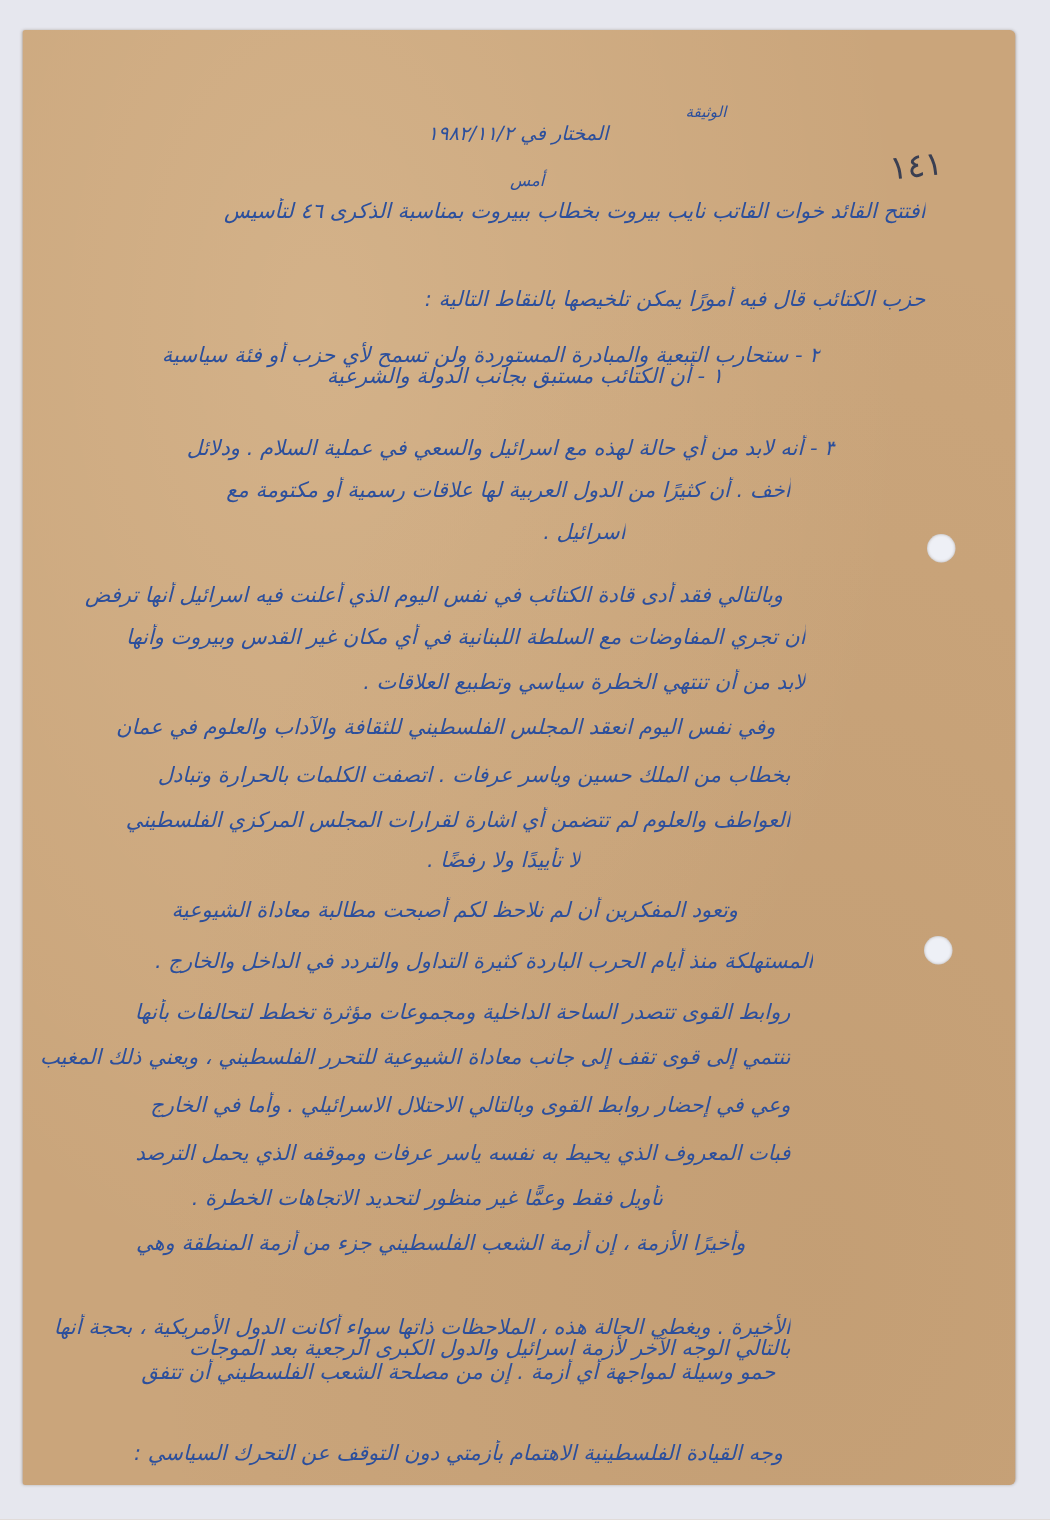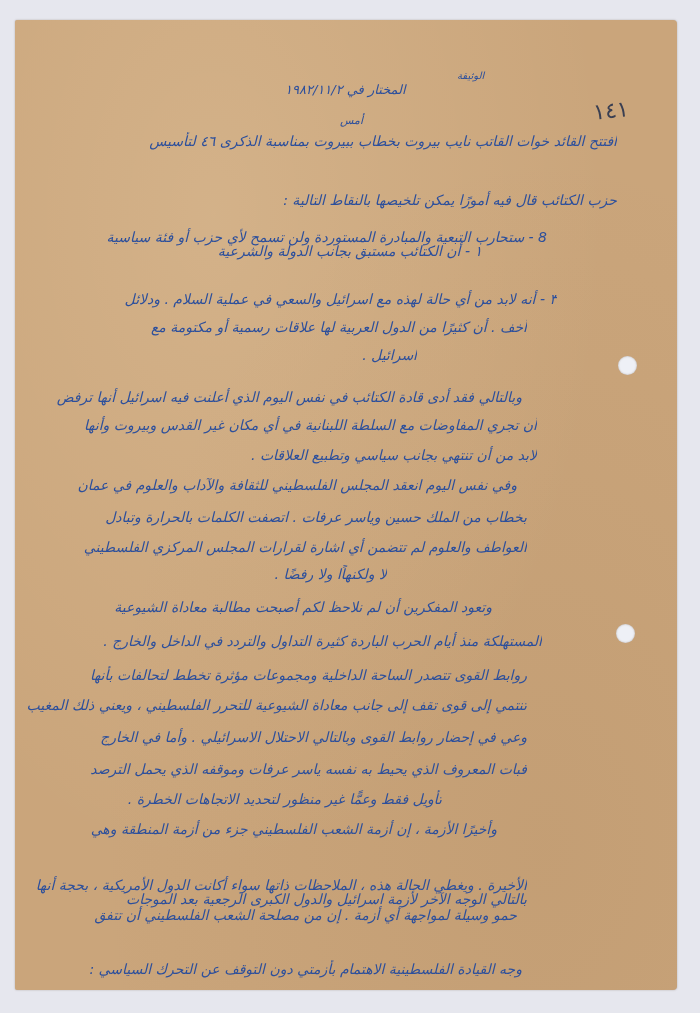--- a/index.html
+++ b/index.html
@@ -102,33 +102,33 @@
       <span>المختار</span>
       <span>في ١٩٨٢/١١/٢</span>
     </div>
 
     <div class="insertion ink" style="left:302px; top:94px;">أمس</div>
 
     <div class="line ink" style="right:60px; top:112px; width:595px;">افتتح القائد خوات القاتب نايب بيروت بخطاب ببيروت بمناسبة الذكرى ٤٦ لتأسيس</div>
     <div class="line ink" style="right:60px; top:156px; width:595px;margin-top:15px;">حزب الكتائب قال فيه أمورًا يمكن تلخيصها بالنقاط التالية :</div>
 
     <div class="line ink" style="right:195px; top:182px; width:400px;margin-top:40px;">١ - أن الكتائب مستبق بجانب الدولة والشرعية</div>
-    <div class="line ink" style="right:130px; top:208px; width:530px;">8 - ستحارب التبعية والمبادرة المستوردة ولن تسمح لأي حزب أو فئة سياسية</div>
+    <div class="line ink" style="right:130px; top:208px; width:530px;">٢ - ستحارب التبعية والمبادرة المستوردة ولن تسمح لأي حزب أو فئة سياسية</div>
     <div class="line ink" style="right:120px; top:270px; width:540px;">٣ - أنه لابد من أي حالة لهذه مع اسرائيل والسعي في عملية السلام . ودلائل</div>
     <div class="line ink" style="right:150px; top:298px; width:510px;">أخف . أن كثيرًا من الدول العربية لها علاقات رسمية أو مكتومة مع</div>
     <div class="line ink" style="right:260px; top:326px; width:150px;">اسرائيل .</div>
 
     <div class="line ink" style="right:155px; top:368px; width:500px;">وبالتالي فقد أدى قادة الكتائب في نفس اليوم الذي أعلنت فيه اسرائيل أنها ترفض</div>
     <div class="line ink" style="right:140px; top:396px; width:515px;">أن تجري المفاوضات مع السلطة اللبنانية في أي مكان غير القدس وبيروت وأنها</div>
-    <div class="line ink" style="right:140px; top:426px; width:440px;">لابد من أن تنتهي بجانب سياسي وتطبيع العلاقات .</div>
+    <div class="line ink" style="right:140px; top:426px; width:440px;">لابد من أن تنتهي الخطرة سياسي وتطبيع العلاقات .</div>
 
     <div class="line ink" style="right:160px; top:456px; width:495px;">وفي نفس اليوم انعقد المجلس الفلسطيني للثقافة والآداب والعلوم في عمان</div>
     <div class="line ink" style="right:150px; top:488px; width:505px;">بخطاب من الملك حسين وياسر عرفات . اتصفت الكلمات بالحرارة وتبادل</div>
     <div class="line ink" style="right:150px; top:518px; width:505px;">العواطف والعلوم لم تتضمن أي اشارة لقرارات المجلس المركزي الفلسطيني</div>
-    <div class="line ink" style="right:290px; top:545px; width:200px;">لا ولكنهاًا ولا رفضًا .</div>
+    <div class="line ink" style="right:290px; top:545px; width:200px;">لا تأييدًا ولا رفضًا .</div>
 
     <div class="line ink" style="right:185px; top:578px; width:470px;">وتعود المفكرين أن لم نلاحظ لكم أصبحت مطالبة معاداة الشيوعية</div>
     <div class="line ink" style="right:135px; top:612px; width:520px;">المستهلكة منذ أيام الحرب الباردة كثيرة التداول والتردد في الداخل والخارج .</div>
     <div class="line ink" style="right:150px; top:646px; width:505px;">روابط القوى تتصدر الساحة الداخلية ومجموعات مؤثرة تخطط لتحالفات بأنها</div>
     <div class="line ink" style="right:150px; top:676px; width:505px;">تنتمي إلى قوى تقف إلى جانب معاداة الشيوعية للتحرر الفلسطيني ، ويعني ذلك المغيب</div>
     <div class="line ink" style="right:150px; top:708px; width:505px;">وعي في إحضار روابط القوى وبالتالي الاحتلال الاسرائيلي . وأما في الخارج</div>
     <div class="line ink" style="right:150px; top:740px; width:510px;">فبات المعروف الذي يحيط به نفسه ياسر عرفات وموقفه الذي يحمل الترصد</div>
     <div class="line ink" style="right:235px; top:770px; width:360px;">تأويل فقط وعمًّا غير منظور لتحديد الاتجاهات الخطرة .</div>
 
     <div class="line ink" style="right:180px; top:800px; width:470px;">وأخيرًا الأزمة ، إن أزمة الشعب الفلسطيني جزء من أزمة المنطقة وهي</div>

